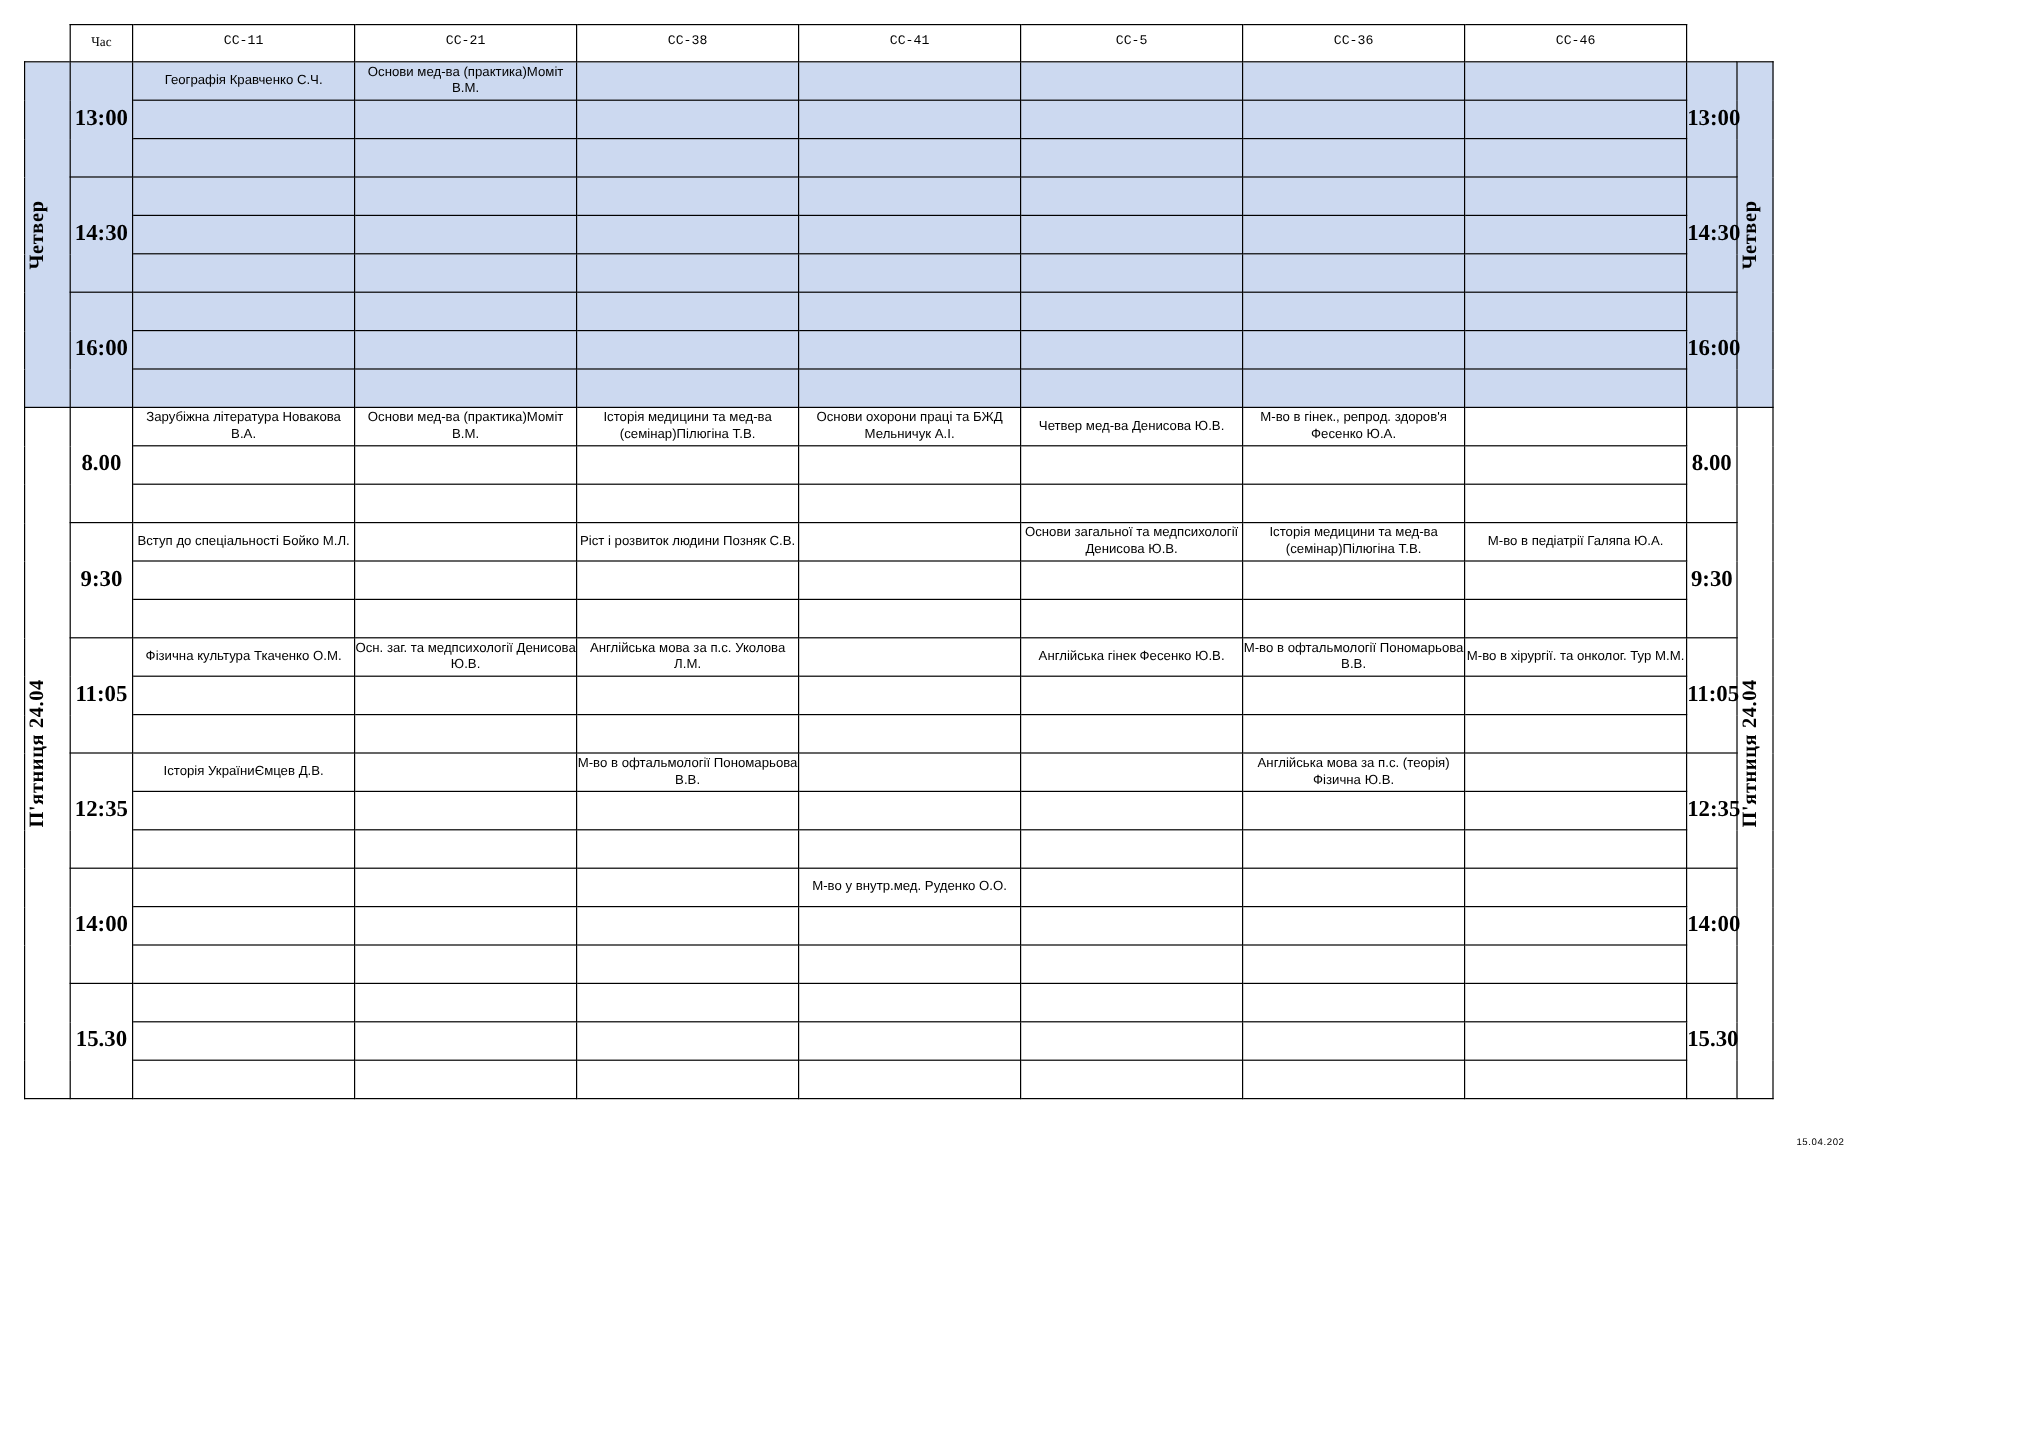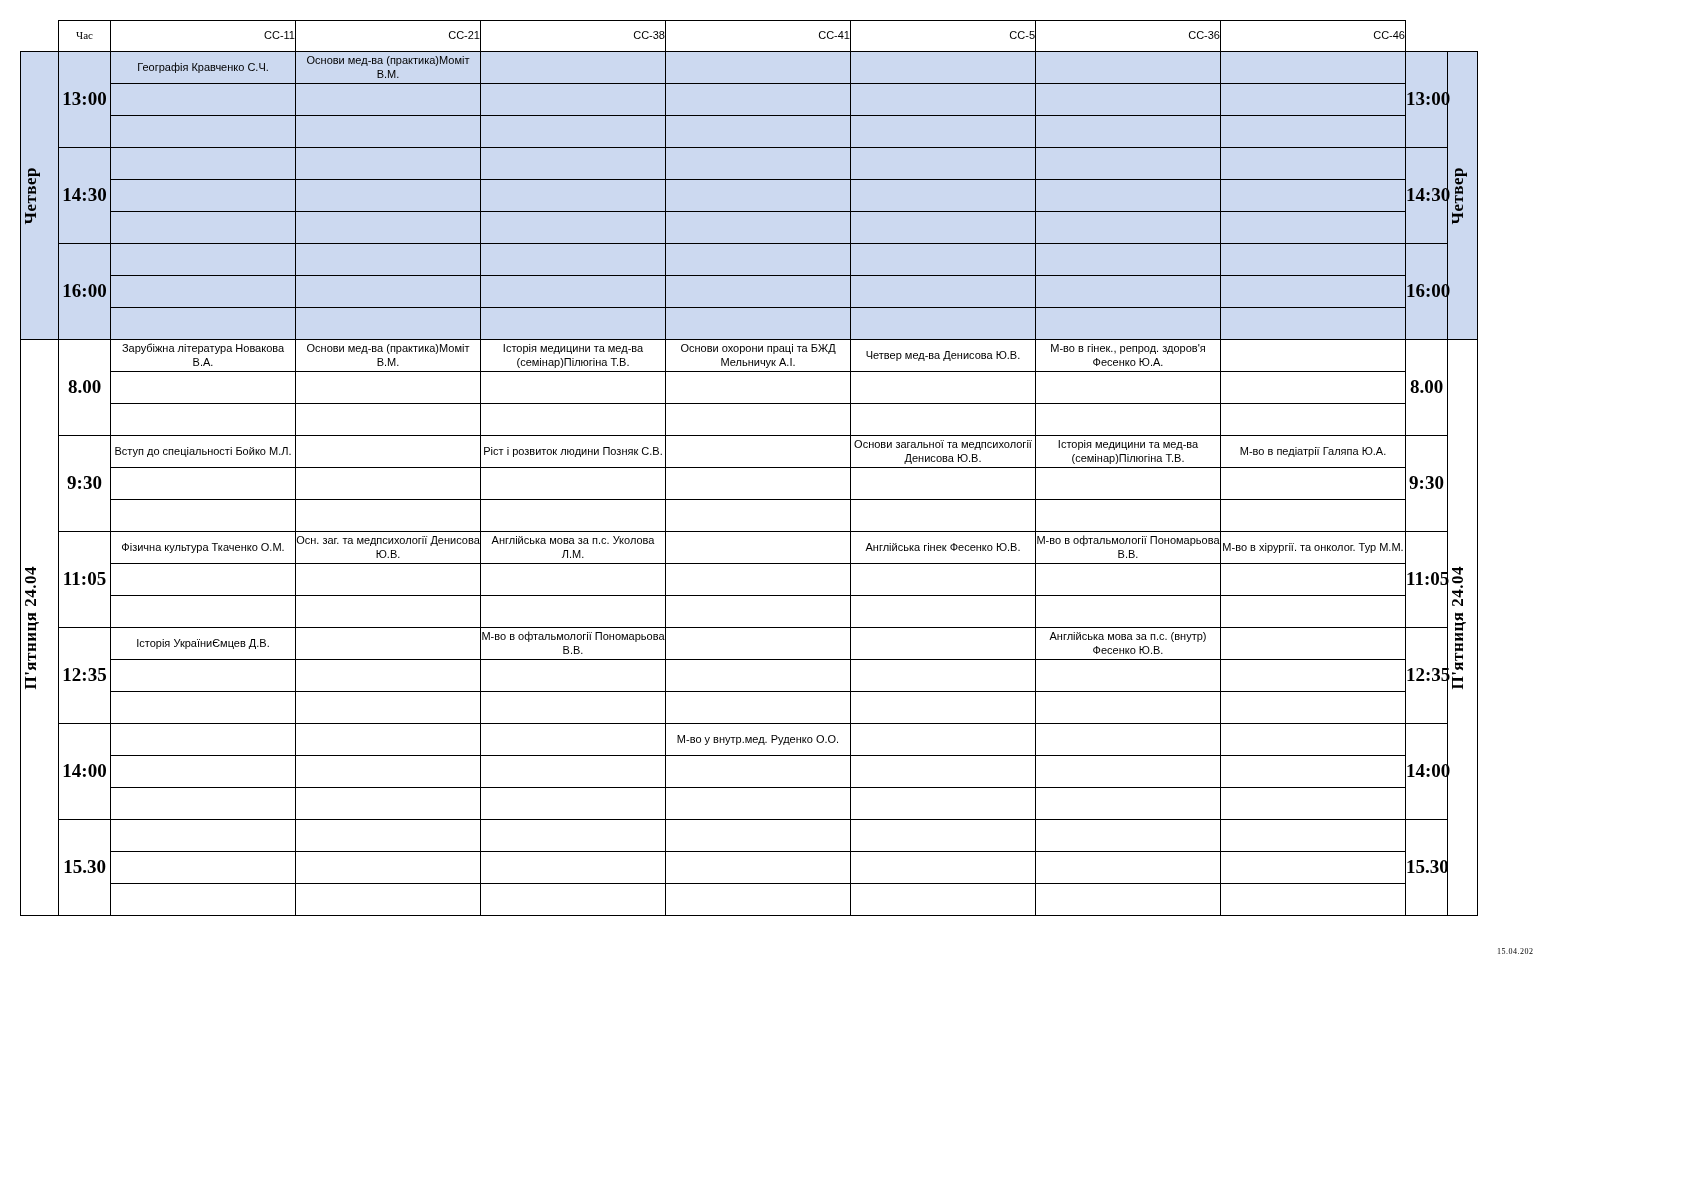--- a/index.html
+++ b/index.html
@@ -35,22 +35,22 @@
   }
   
   col.c-daylabel { width: 38px; }
   col.c-time     { width: 52px; }
   col.c-group    { width: 185px; }
   col.c-time2    { width: 42px; }
   col.c-daylabel2{ width: 30px; }
 
   
   .hdr-cell {
-    text-align: right;
-    font-family: Liberation Sans, sans-serif;
+    text-align: center;
+    font-family: Liberation Mono, monospace;
     font-weight: bold;
     font-size: 14px;
     height: 30px;
   }
   .hdr-time {
     text-align: center;
     font-family: "Liberation Serif", serif;
     font-weight: bold;
     font-size: 13px;
   }
@@ -95,21 +95,21 @@
   
   .blue {
     background: #ccd9f0;
   }
 
   
   .stamp {
     position: absolute;
     left: 1497px;
     top: 947px;
-    font-family: Liberation Serif, serif;
+    font-family: Liberation Sans, sans-serif;
     font-size: 8px;
     color: #000;
     letter-spacing: 0.5px;
   }
 </style>
 </head>
 <body>
 
 <div class="sheet">
   <table class="schedule">
@@ -360,21 +360,21 @@
 
       <tr class="r-main">
         <td rowspan="3">
           <div class="timecell">12:35</div>
         </td>
         <td class="lesson">Історія УкраїниЄмцев Д.В.</td>
         <td class="lesson"></td>
         <td class="lesson">М-во в офтальмології Пономарьова В.В.</td>
         <td class="lesson"></td>
         <td class="lesson"></td>
-        <td class="lesson">Англійська мова за п.с. (внутр) Фесенко Ю.В.</td>
+        <td class="lesson">Англійська мова за п.с. (теорія) Фізична Ю.В.</td>
         <td class="lesson"></td>
         <td rowspan="3">
           <div class="timecell">12:35</div>
         </td>
       </tr>
       <tr class="r-sub">
         <td class="lesson"></td>
         <td class="lesson"></td>
         <td class="lesson"></td>
         <td class="lesson"></td>

